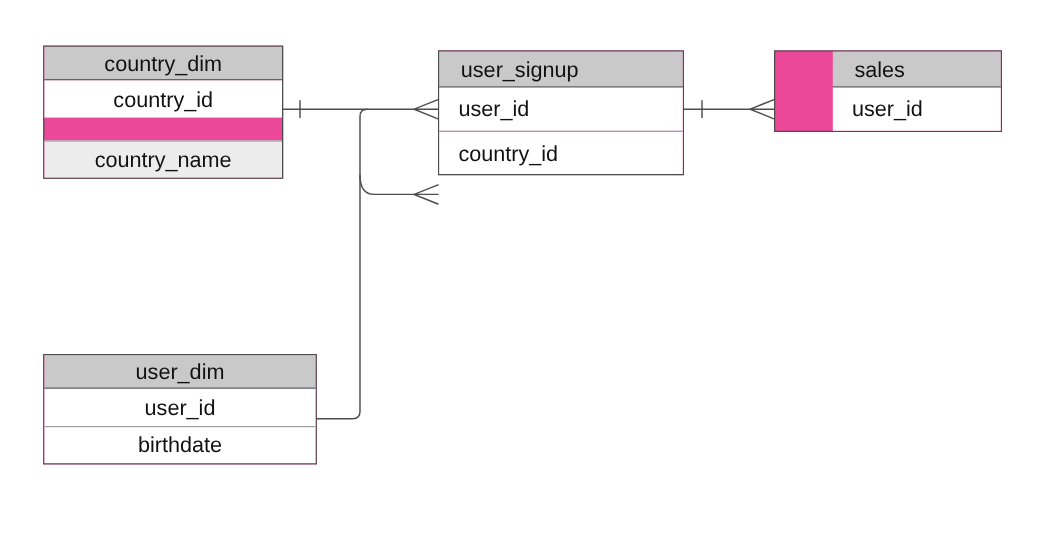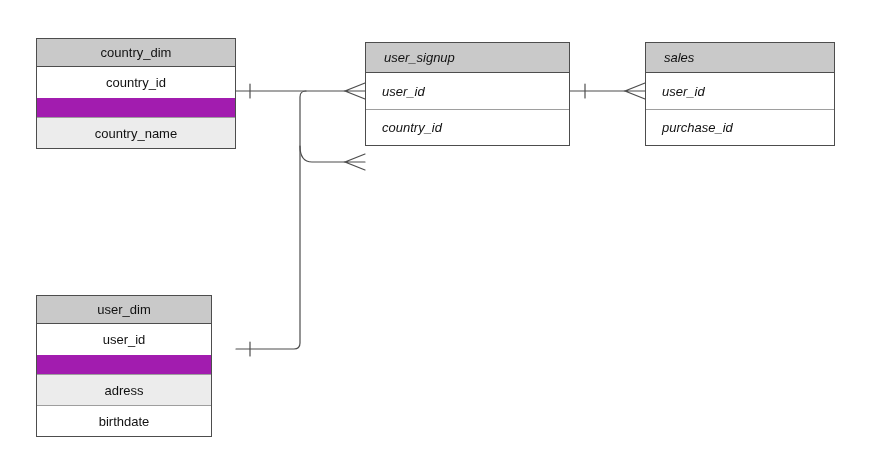--- a/index.html
+++ b/index.html
@@ -8,44 +8,44 @@
     width:883px; height:460px;
     background:#ffffff;
     font-family:"Liberation Sans", sans-serif;
     color:#111111;
     overflow:hidden;
   }
   .connectors { position:absolute; left:0; top:0; }
   .etable {
     position:absolute;
     box-sizing:border-box;
-    background:#a21caf;
+    background:#ec4899;
     border:1px solid #4d4d4d;
-    font-size:13px;
+    font-size:18px;
     line-height:1;
   }
   .etable .hdr {
     box-sizing:border-box;
     display:flex; align-items:center;
     background:#c9c9c9;
     border-bottom:1px solid #4d4d4d;
   }
   .etable .row {
     box-sizing:border-box;
     display:flex; align-items:center;
     background:#ffffff;
   }
   .etable .row + .row { border-top:1px solid #9e9e9e; }
   .etable .row.alt { background:#ececec;margin-top:19px; }
   .h28 { height:28px; }
   .h30 { height:30px; }
   .r31 { height:31px; }
   .r36 { height:36px; }
   .centered .hdr, .centered .row { justify-content:center; }
-  .italic-left { font-style:italic; }
+  .italic-left { }
   .italic-left .hdr { padding-left:18px; }
   .italic-left .row { padding-left:16px; }
 </style>
 </head>
 <body>
 
 <div class="canvas">
 
   <svg class="connectors" width="883" height="460" viewBox="0 0 883 460">
     <g stroke="#4d4d4d" stroke-width="1.2" fill="none" stroke-linecap="round">
@@ -71,26 +71,24 @@
     <div class="row r31">country_id</div>
     <div class="row r31 alt">country_name</div>
   </div>
 
   <div class="etable italic-left" style="left:365px; top:42px; width:205px;">
     <div class="hdr h30">user_signup</div>
     <div class="row r36">user_id</div>
     <div class="row r36">country_id</div>
   </div>
 
-  <div class="etable italic-left" style="left:645px; top:42px; width:190px;">
+  <div class="etable italic-left" style="left:645px; top:42px; width:190px;padding-left:48px;">
     <div class="hdr h30">sales</div>
     <div class="row r36">user_id</div>
-    <div class="row r36">purchase_id</div>
   </div>
 
-  <div class="etable centered" style="left:36px; top:295px; width:176px;">
+  <div class="etable centered" style="left:36px; top:295px; width:228px;">
     <div class="hdr h28">user_dim</div>
     <div class="row r31">user_id</div>
-    <div class="row r31 alt">adress</div>
     <div class="row r31">birthdate</div>
   </div>
 
 </div>
 
 </body></html>

